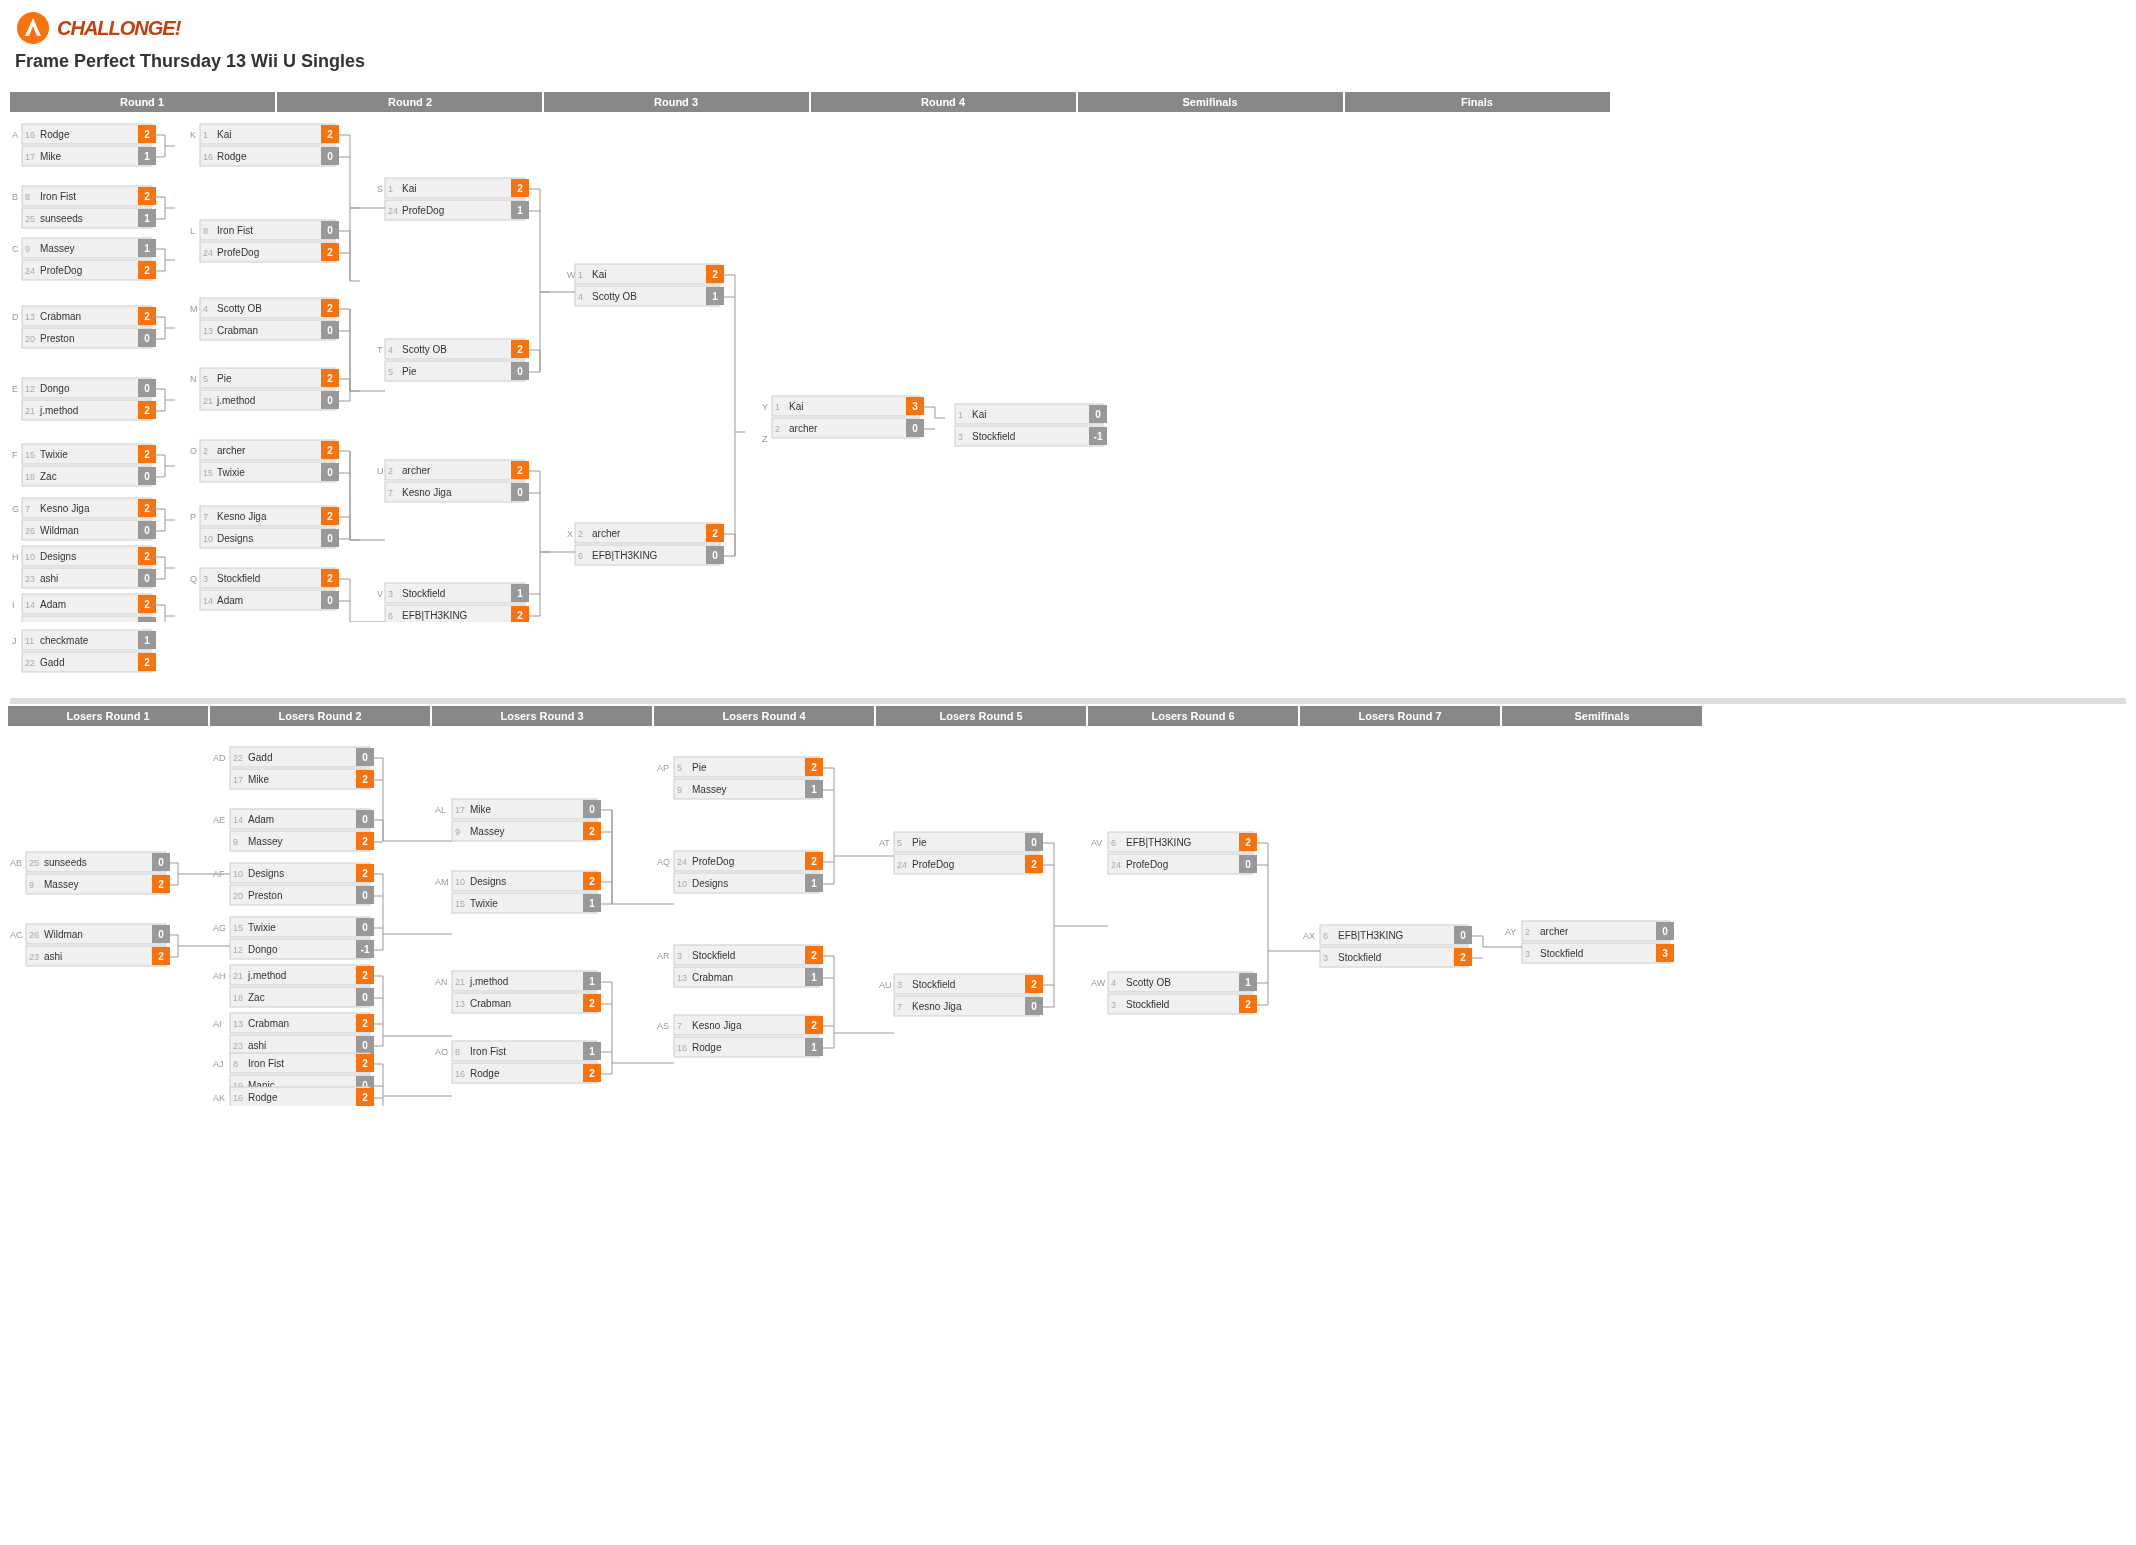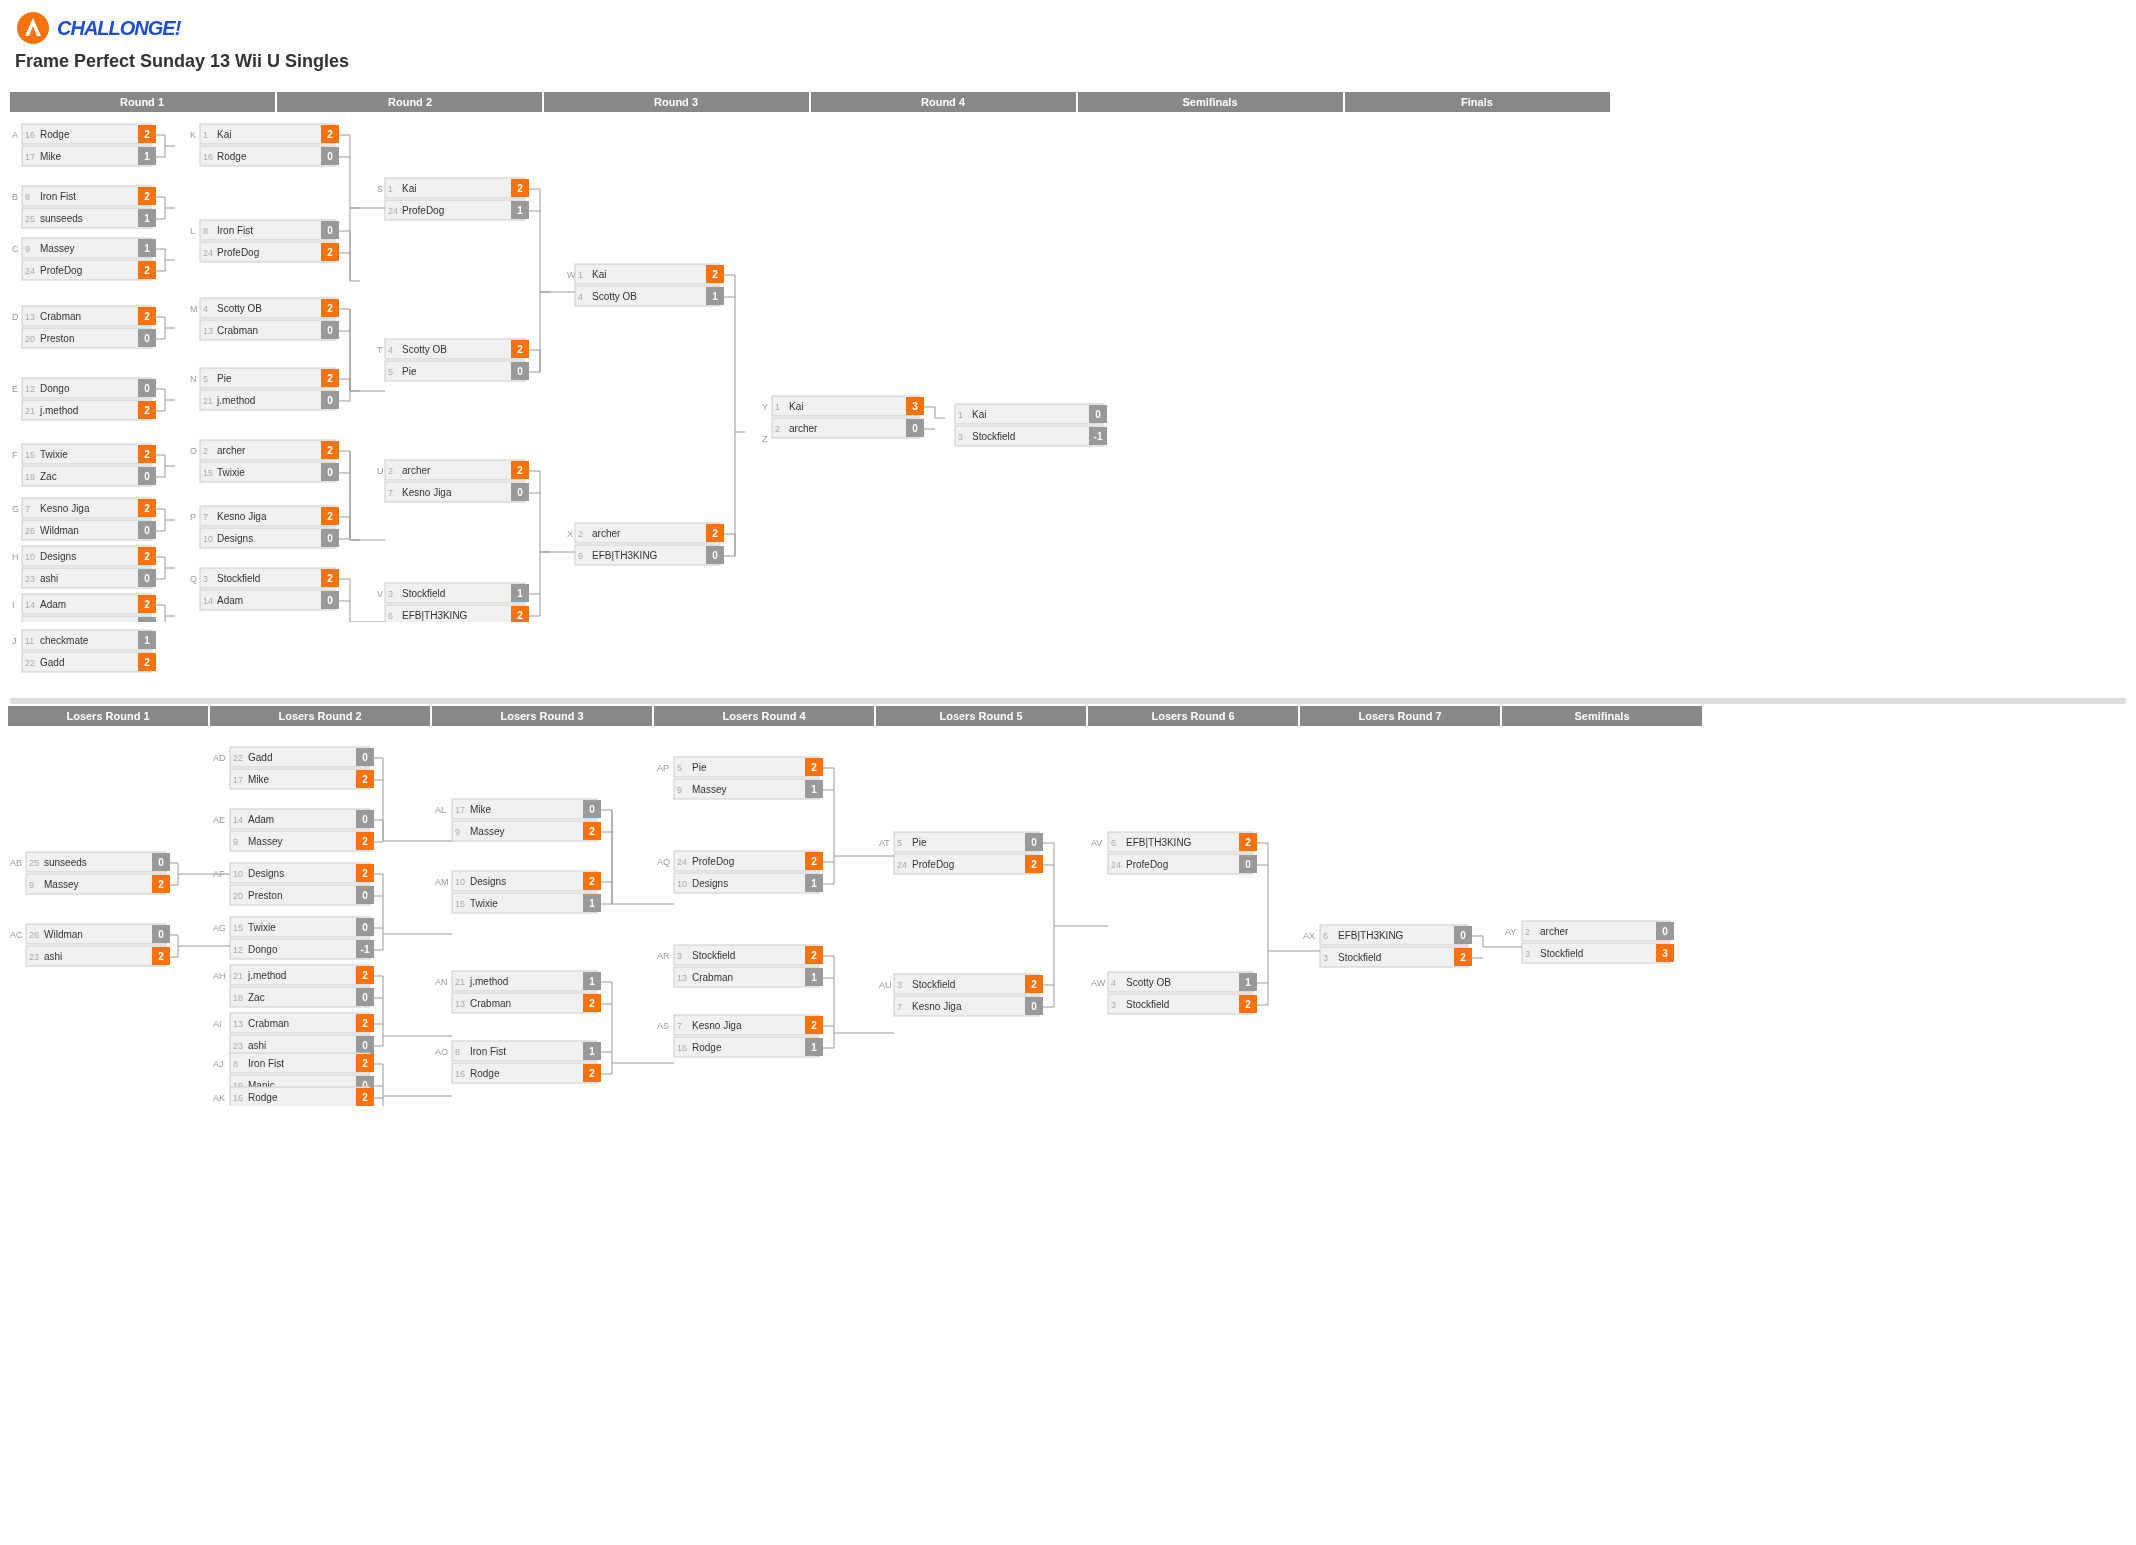--- a/index.html
+++ b/index.html
@@ -19,24 +19,24 @@
   </style>
 </head>
 <body>
 
 <div class="header">
   <div class="logo">
     <svg class="logo-icon" width="36" height="36" viewBox="0 0 36 36">
       <circle cx="18" cy="18" r="16" fill="#f8720d"></circle>
       <polygon points="10,26 18,8 26,26 22,26 18,16 14,26" fill="white"></polygon>
     </svg>
-    <span class="logo-text" style="font-size:20px;font-weight:900;color:#1d4ed8;font-style:italic;letter-spacing:-1px;">CHALLONGE!</span>
+    <span class="logo-text" style="font-size:20px;font-weight:900;color:#c2410c;font-style:italic;letter-spacing:-1px;">CHALLONGE!</span>
   </div>
 </div>
-<div class="page-title">Frame Perfect Sunday 13 Wii U Singles</div>
+<div class="page-title">Frame Perfect Thursday 13 Wii U Singles</div>
 
 <div style="padding: 12px 10px;">
   <svg id="winners-svg" width="2100" height="530">
 
     <rect x="0" y="0" width="265" height="20" fill="#888"></rect>
     <text x="132" y="14" text-anchor="middle" fill="white" font-size="11" font-weight="bold" font-family="Arial">Round 1</text>
 
     <rect x="267" y="0" width="265" height="20" fill="#888"></rect>
     <text x="400" y="14" text-anchor="middle" fill="white" font-size="11" font-weight="bold" font-family="Arial">Round 2</text>
 

